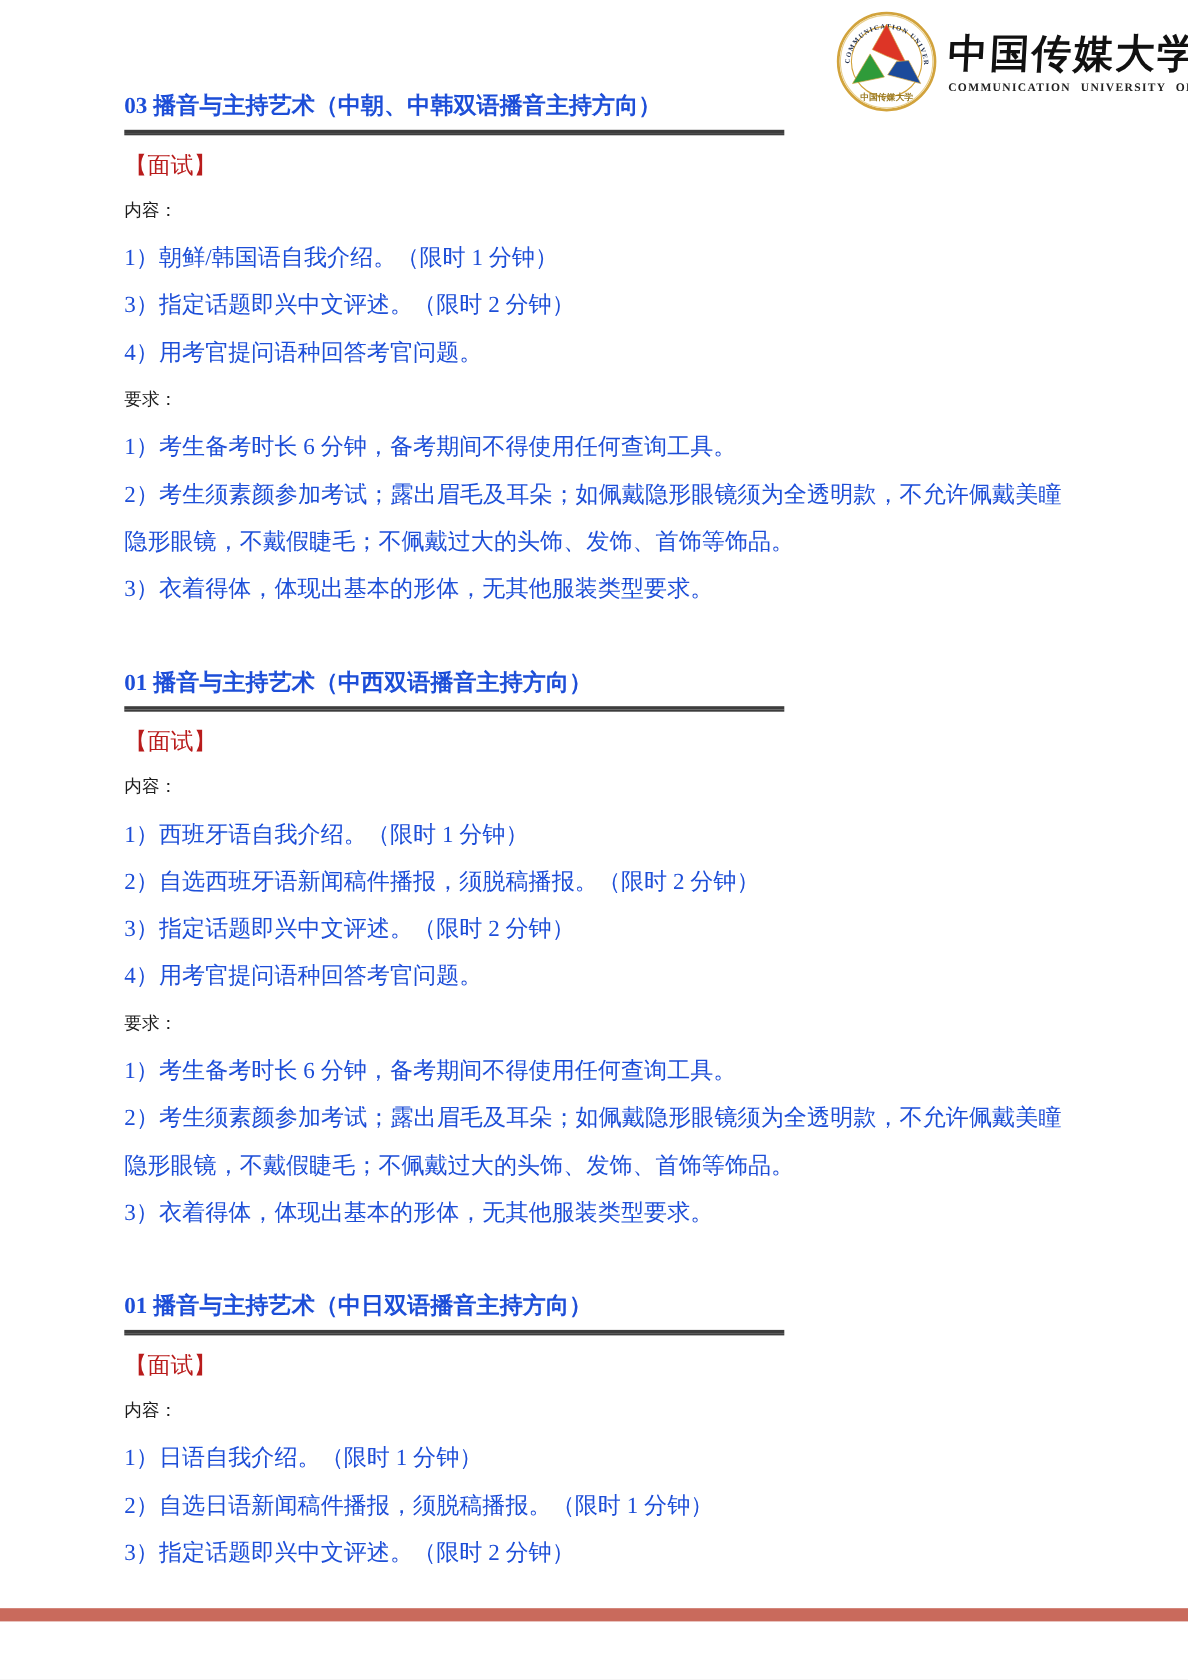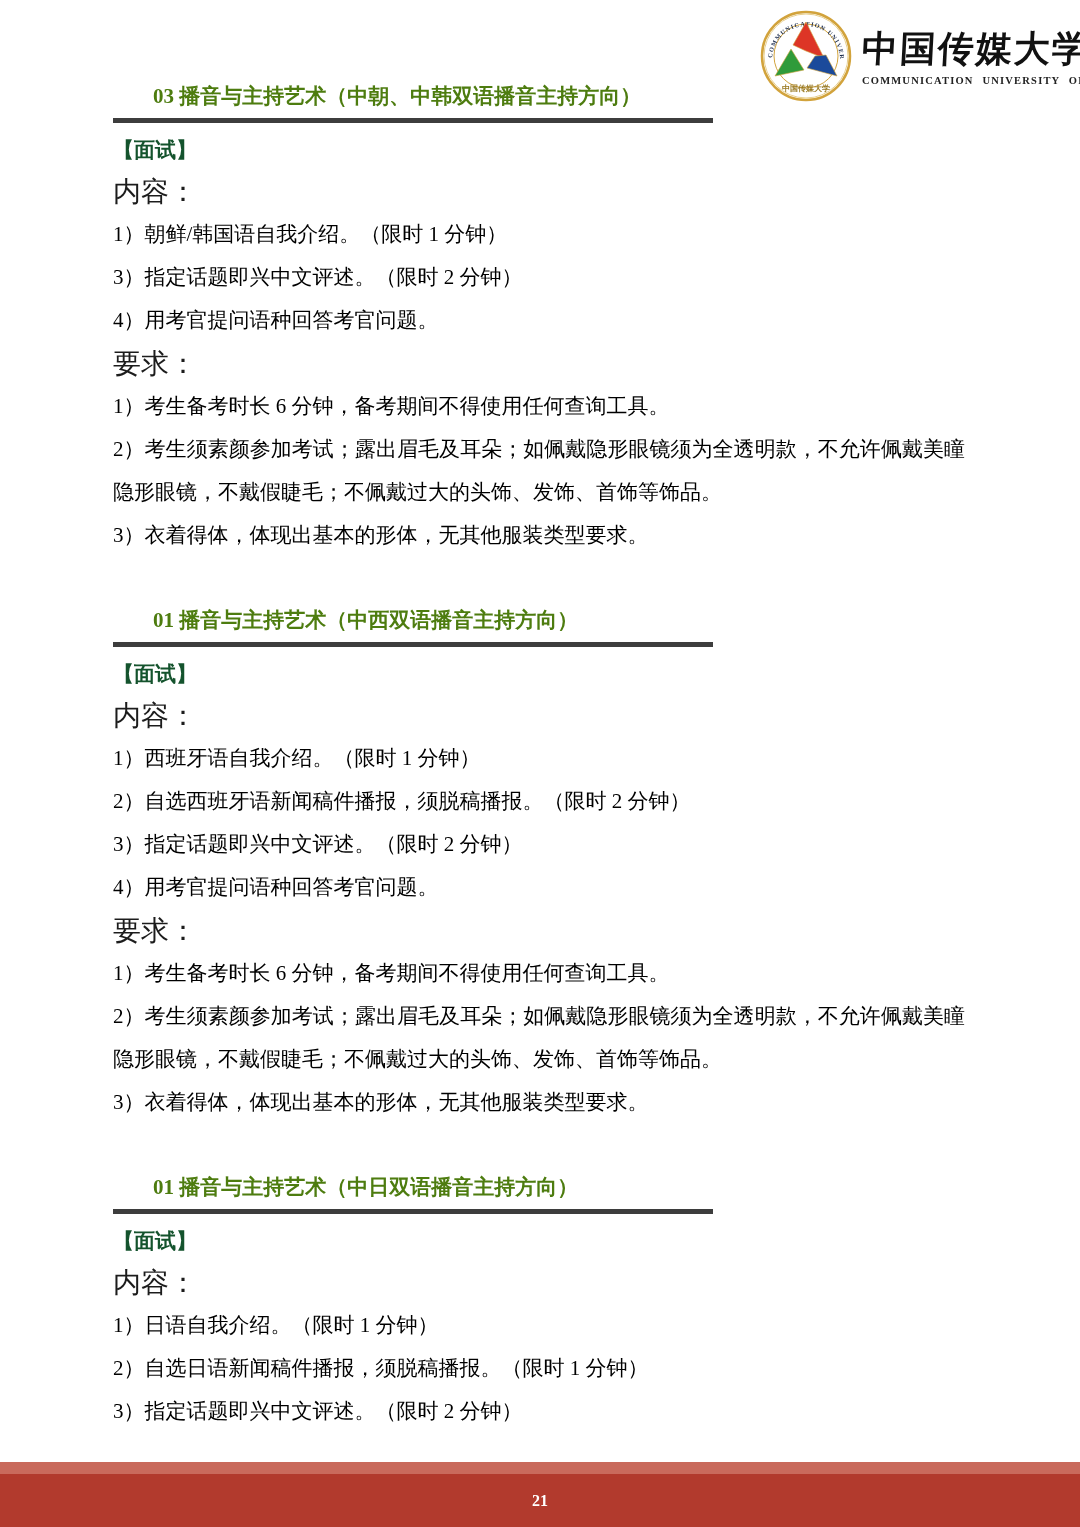--- a/index.html
+++ b/index.html
@@ -49,44 +49,43 @@
     position: absolute;
     top: 83px;
     left: 113px;
     width: 852px;
   }
   .section + .section { margin-top: 50px; }
   .section-heading {
     font-size: 21px;
     font-weight: bold;
     line-height: 26px;
-    color: #4d7c0f;
-    margin-left: 40px;
+    color: #1d4ed8;
   }
   .rule {
     width: 600px;
     height: 3px;
     margin-top: 9px;
     border-top: 3px solid #3d3d3d;
     border-bottom: 2px solid #3d3d3d;
   }
   .subheading {
     margin-top: 7px;
     font-size: 21px;
-    font-weight: bold;
+    font-weight: normal;
     line-height: 40px;
-    color: #14532d;
+    color: #b91c1c;
   }
   .line {
     font-size: 21px;
     line-height: 43px;
     text-align: justify;
-    color: #000000;
+    color: #1d4ed8;
   }
-  .label-line { font-size: 28px; line-height: 43px; color: #1c1c1c; }
+  .label-line { font-size: 16px; line-height: 43px; color: #1c1c1c; }
 
   
   .footer {
     position: absolute;
     left: 0; right: 0; bottom: 0;
     height: 65px;
   }
   .footer-strip { height: 12px; }
   .footer-main {
     height: 53px;
@@ -175,18 +174,15 @@
           <p class="line">1）日语自我介绍。（限时 1 分钟）</p>
           <p class="line">2）自选日语新闻稿件播报，须脱稿播报。（限时 1 分钟）</p>
           <p class="line">3）指定话题即兴中文评述。（限时 2 分钟）</p>
         </div>
     </div>
 
   </div>
 
   <div class="footer">
     <div class="footer-strip" style="background: rgb(201, 106, 92);"></div>
-    <div class="footer-main" style="background: rgb(178, 58, 45);">
-      <span class="page-number">21</span>
-    </div>
   </div>
 
 </div>
 
 </body></html>

